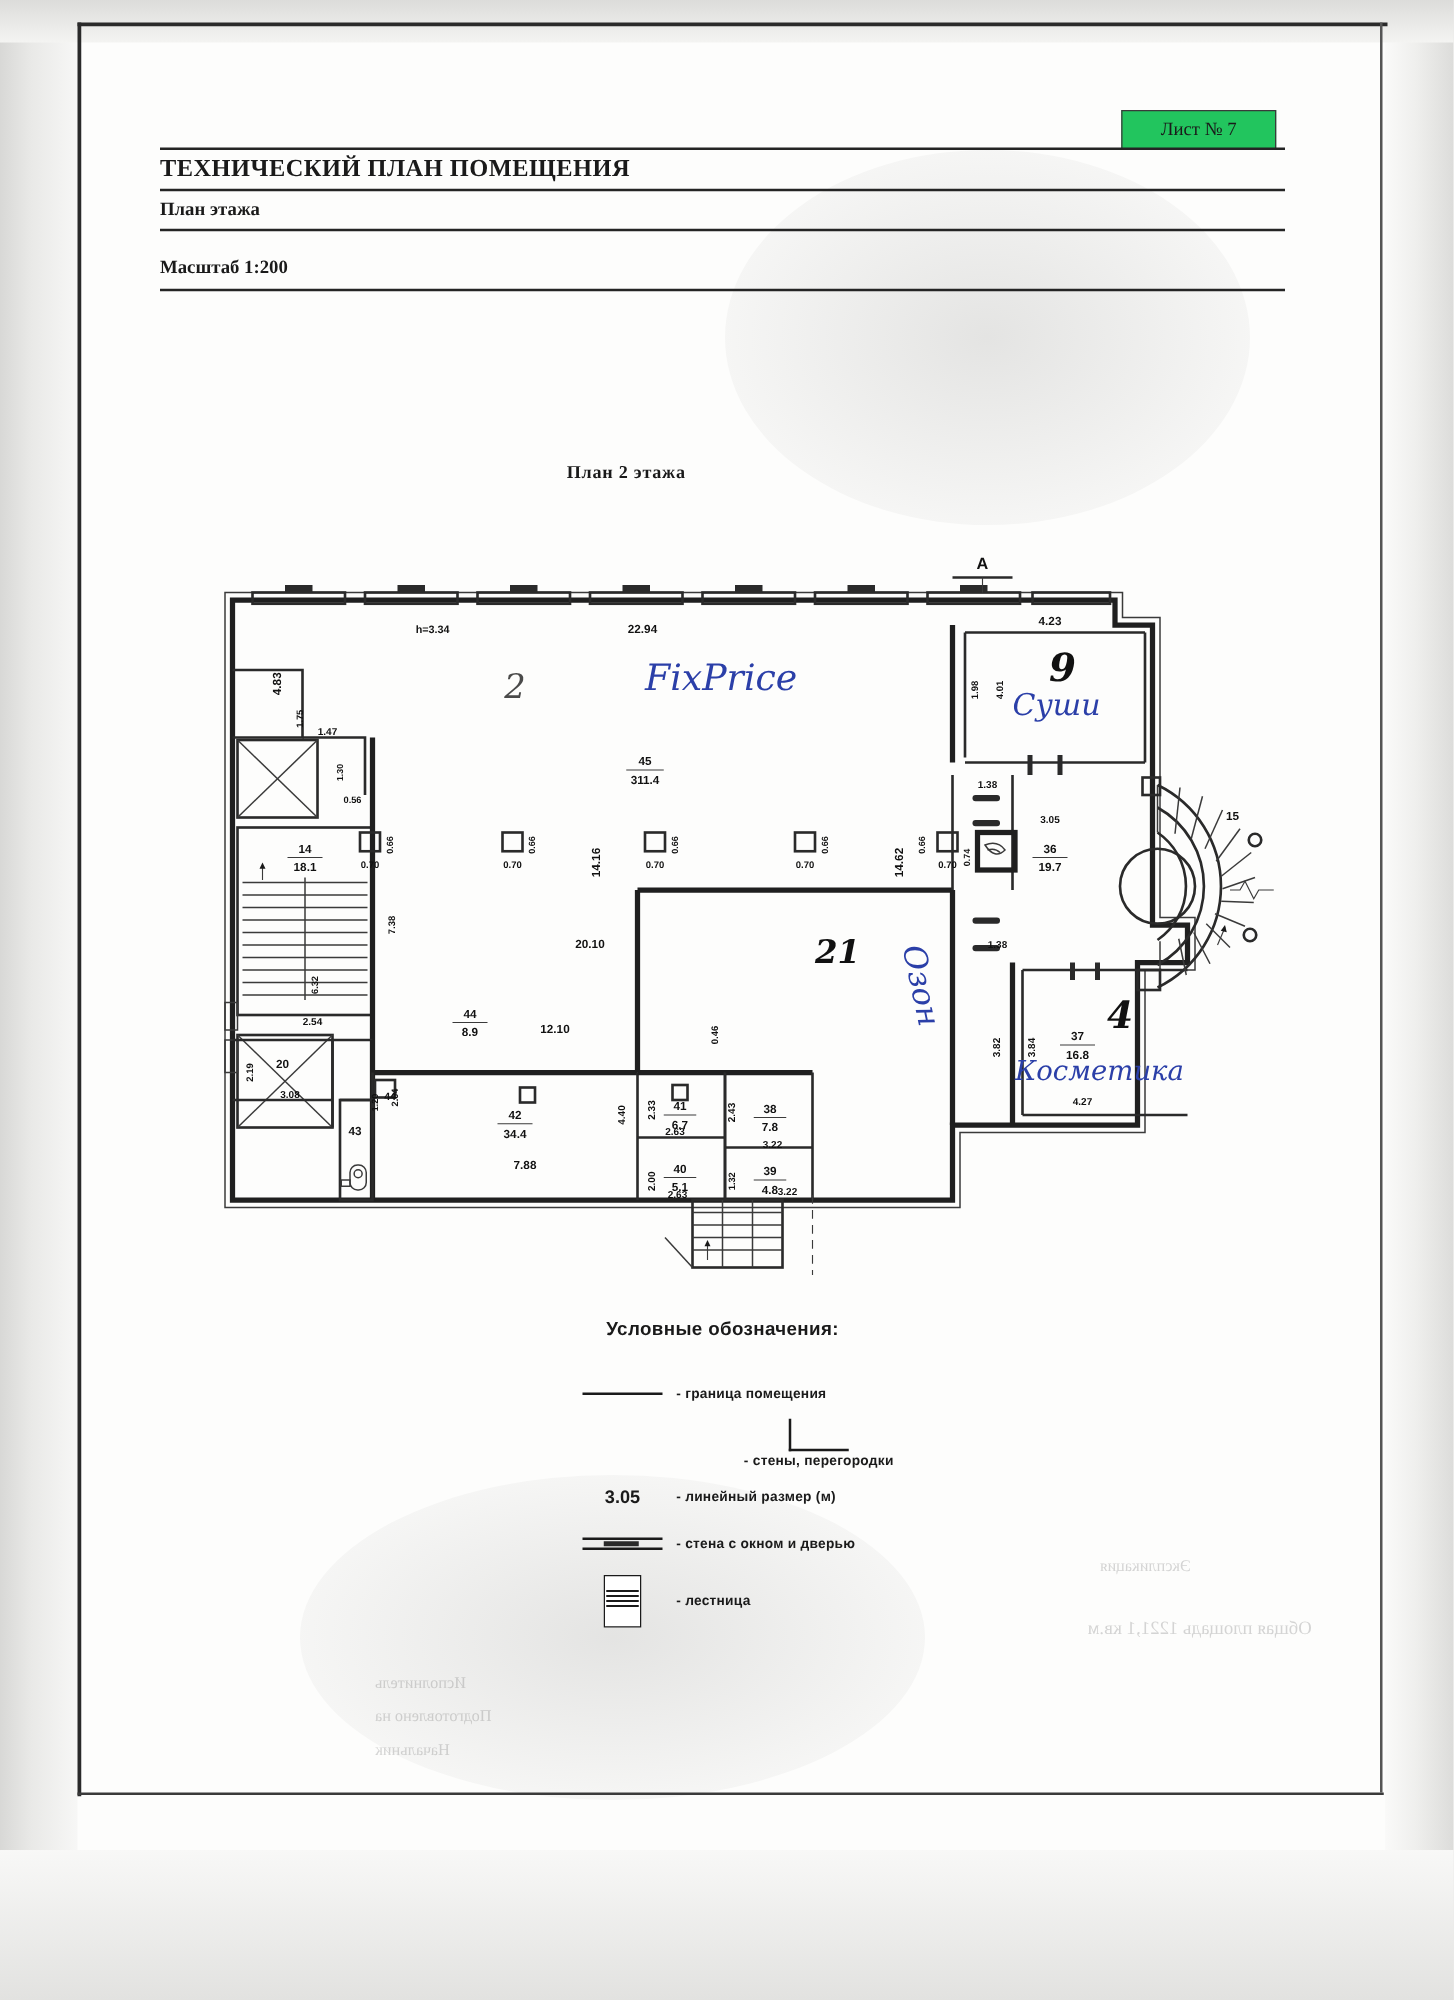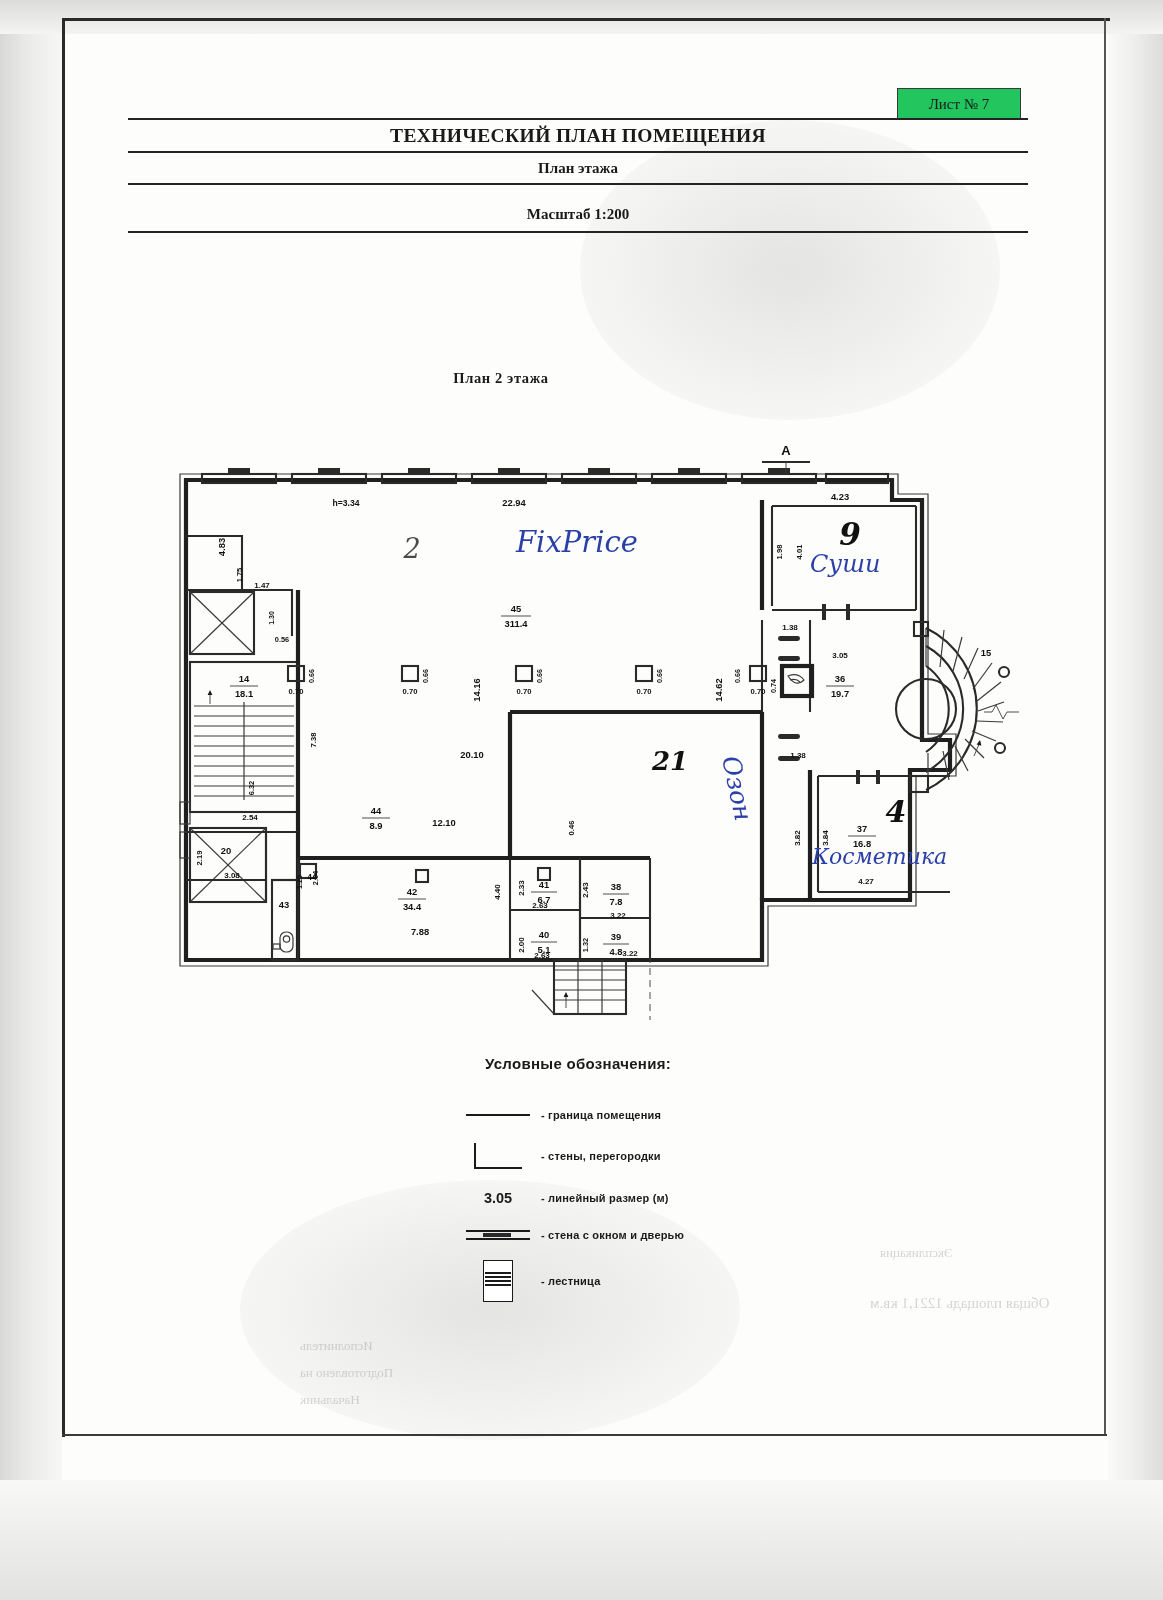--- a/index.html
+++ b/index.html
@@ -28,21 +28,21 @@
   #frame-b{position:absolute;left:62px;top:1434px;width:1045px;height:0;
      border-top:2px solid #3a3a3a;}
 
   
   #sheet-box{position:absolute;left:897px;top:88px;width:122px;height:30px;
      border:1px solid #3a3a3a;display:flex;align-items:center;justify-content:center;
      font-family:"Liberation Serif",serif;font-size:15px;background:#22c55e;}
 
   
   #titleblock{position:absolute;left:128px;top:118px;width:900px;}
-  .tb-row{border-top:2px solid #242424;text-align:center;
+  .tb-row{border-top:2px solid #242424;
      font-family:"Liberation Serif",serif;}
   #tb1{height:31px;line-height:31px;font-size:19.5px;font-weight:bold;letter-spacing:.4px;}
   #tb2{height:30px;line-height:30px;font-size:15px;font-weight:bold;}
   #tb3{height:46px;line-height:58px;font-size:15px;font-weight:bold;
        border-bottom:none;}
   #tb-close{border-top:2px solid #242424;height:0;}
 
   #floor-caption{position:absolute;left:0;top:370px;width:1002px;text-align:center;
      font-size:14.5px;font-weight:bold;font-family:"Liberation Serif",serif;
      letter-spacing:.6px;}
@@ -455,21 +455,21 @@
 <div id="legend">
   <div id="legend-title">Условные обозначения:</div>
 
   <div class="lg-row">
     <div class="lg-sym">
       <span class="sym-line"></span>
     </div>
     <div class="lg-txt">- граница помещения</div>
   </div>
 
-  <div class="lg-row" style="height:46px;">
+  <div class="lg-row" style="height:46px;flex-direction:column;">
     <div class="lg-sym">
       <span class="sym-wall"></span>
     </div>
     <div class="lg-txt">- стены, перегородки</div>
   </div>
 
   <div class="lg-row">
     <div class="lg-sym">
       <span class="sym-dim">3.05</span>
     </div>

